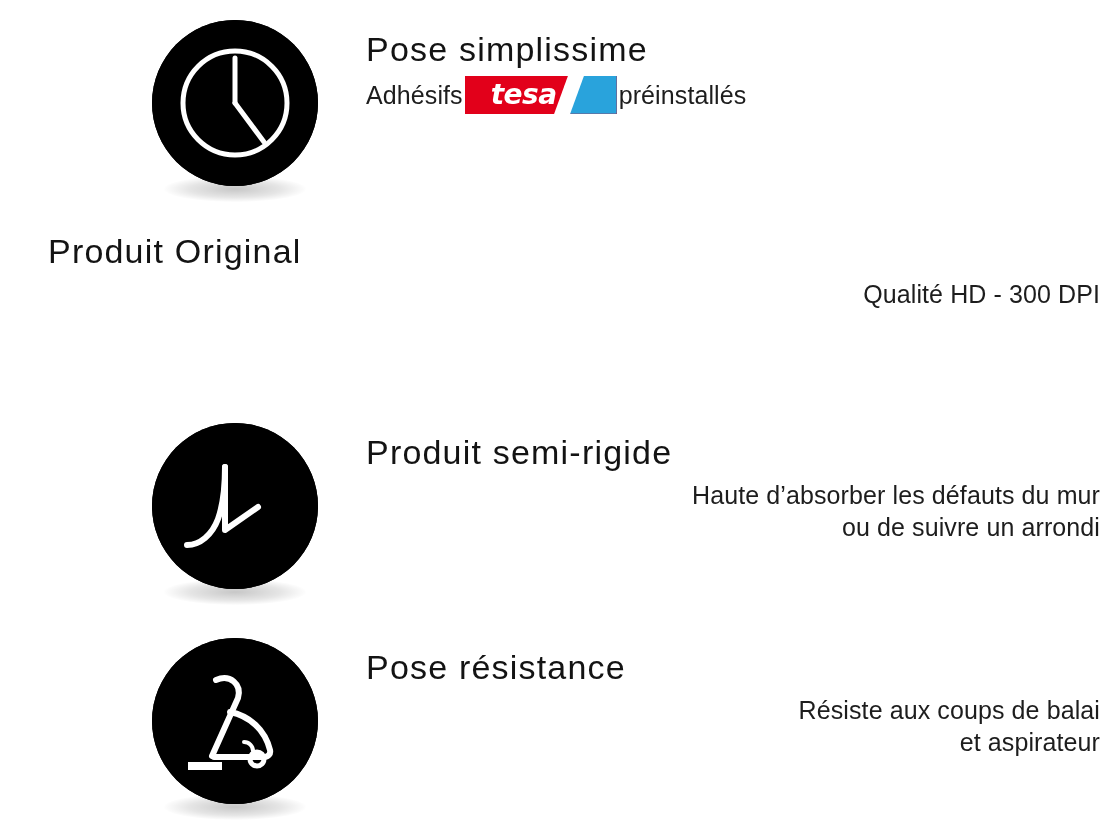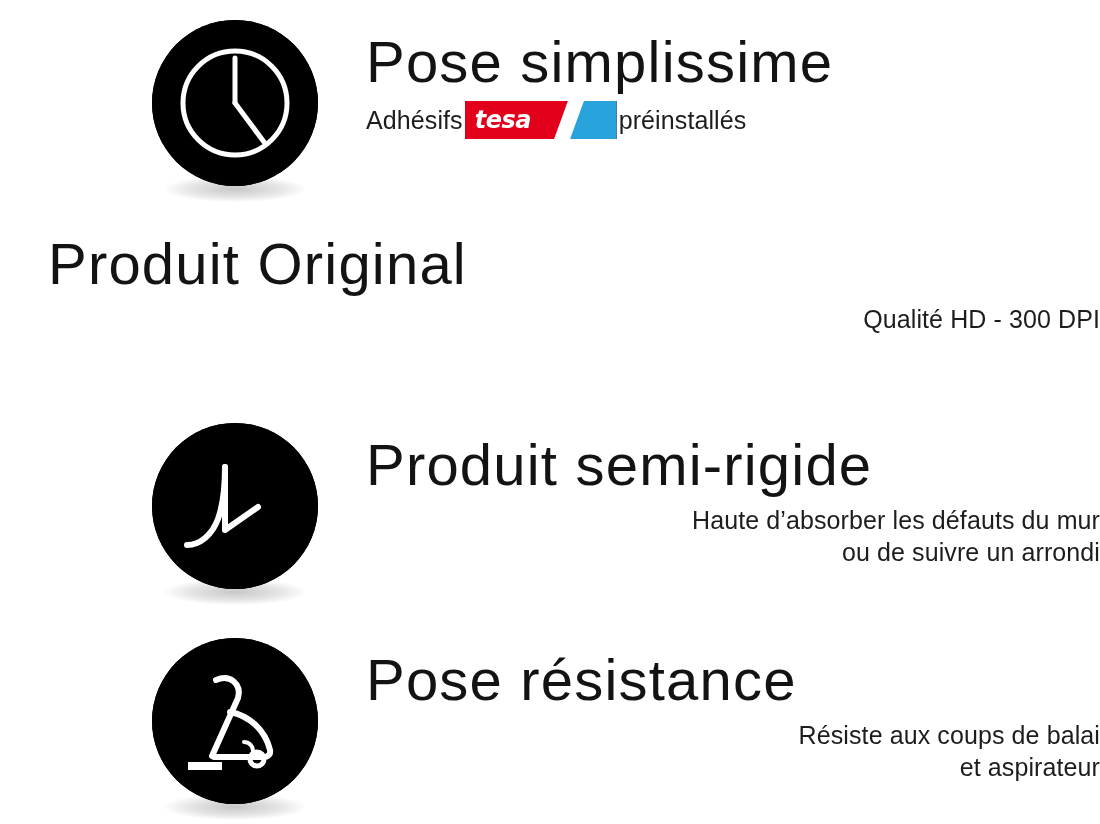--- a/index.html
+++ b/index.html
@@ -55,21 +55,21 @@
     width: 166px;
     height: 166px;
     display: block;
   }
   .text-block {
     margin-left: 48px;
     padding-top: 12px;
     flex: 1 1 auto;
   }
   .feature-title {
-    font-size: 58px;
+    font-size: 34px;
     line-height: 1.05;
     font-weight: 400;
     letter-spacing: 1.2px;
     color: #131313;
     white-space: nowrap;
   }
   .feature-sub {
     margin-top: 8px;
     font-size: 25px;
     line-height: 1.28;
@@ -109,26 +109,26 @@
     position: absolute;
     right: 40px;
     top: -4px;
     width: 16px;
     height: 46px;
     background: #ffffff;
     transform: skewX(-20deg);
   }
   .tesa-logo .word {
     position: absolute;
-    left: 10px;
+    left: 26px;
     top: 1px;
     font-family: "DejaVu Sans", sans-serif;
     font-style: italic;
     font-weight: bold;
-    font-size: 24px;
+    font-size: 28px;
     line-height: 36px;
     color: #ffffff;
     letter-spacing: -0.5px;
   }
   .tesa-logo .reg {
     position: absolute;
     left: 98px;
     top: 6px;
     font-size: 11px;
     color: #ffffff;

